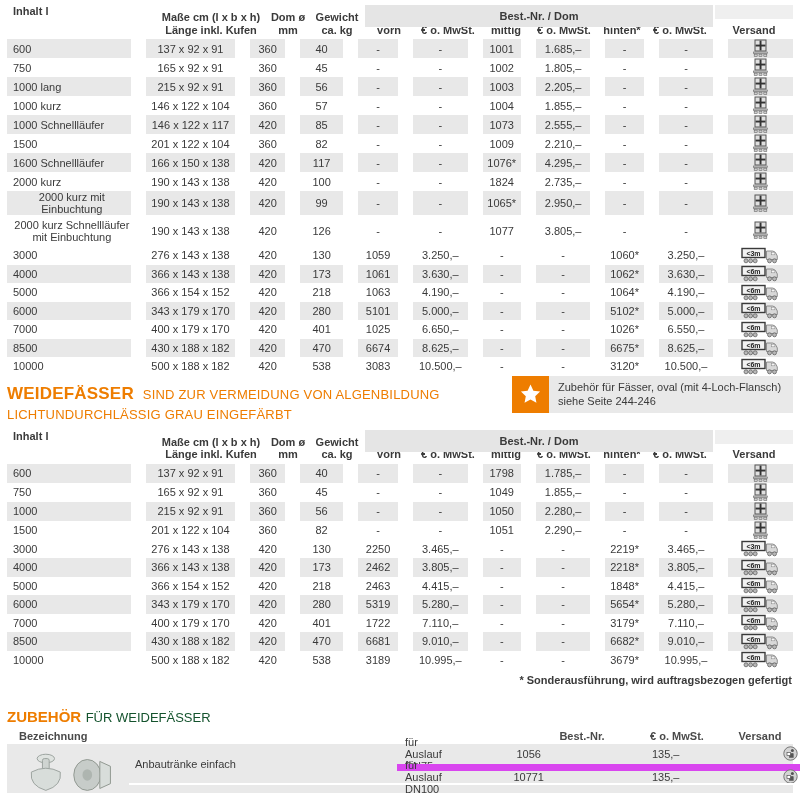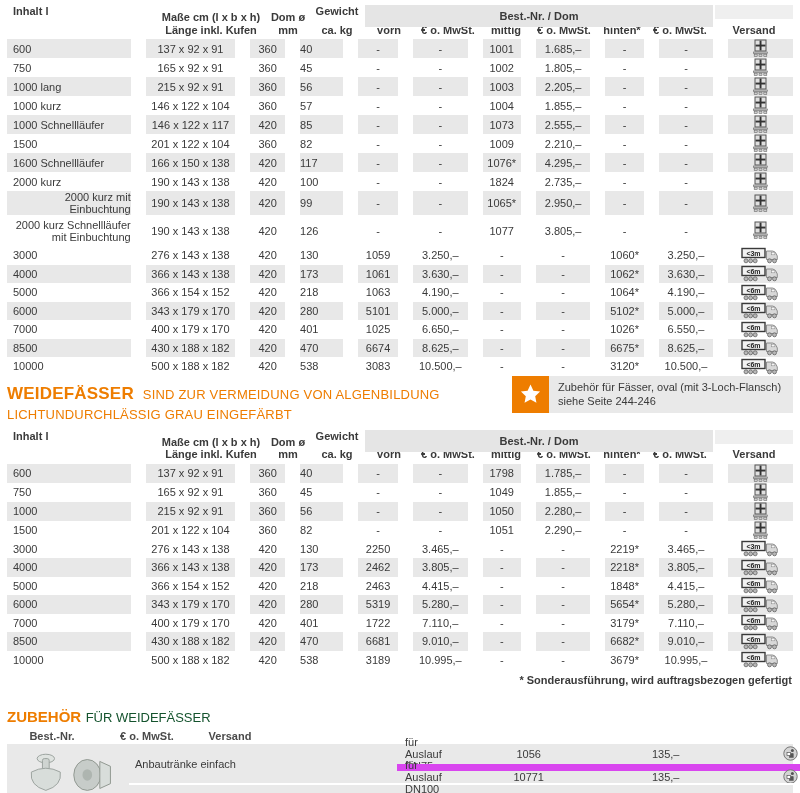--- a/index.html
+++ b/index.html
@@ -15,22 +15,22 @@
       font-size:11px;font-weight:bold;line-height:12.5px;padding-bottom:2px;box-sizing:border-box;}
   .hc.w1{align-items:flex-start;padding-left:6px;}
   .band{position:absolute;top:0;left:358px;width:348px;height:22px;background:#e5e5e5;
         display:flex;align-items:center;justify-content:center;font-size:11px;font-weight:bold;}
   .vband{position:absolute;top:0;left:708px;width:78px;height:14px;background:#efefef;}
 
   .trow{display:flex;gap:15px;min-height:18.5px;}
   .trow.tall{min-height:31px;}
   .cc{display:flex;align-items:center;justify-content:center;font-size:11px;line-height:12px;box-sizing:border-box;background:#fff;}
   .shade .cc{background:#e8e8e8;}
-  .w1{width:148px;justify-content:flex-start;padding-left:6px;text-align:right;}
-  .w2{width:108px;}.w3{width:42px;}.w4{width:52px;justify-content:space-between;}
+  .w1{width:148px;justify-content:flex-start;padding-left:6px;text-align:center;}
+  .w2{width:108px;}.w3{width:42px;}.w4{width:52px;}
   .w5{width:48px;}.w6{width:66px;}.w7{width:46px;}.w8{width:66px;}
   .w9{width:46px;}.w10{width:66px;}.w11{width:78px;}
 
   
   .sec2{display:flex;justify-content:space-between;align-items:flex-start;height:46px;}
   .h-weide{padding-top:8px;}
   .h-weide .big{font-size:17px;font-weight:bold;color:#ee7d00;letter-spacing:.2px;}
   .h-weide .small{font-size:13px;color:#ee7d00;letter-spacing:.2px;}
   .h-weide .line2{margin-top:3px;}
   .note{display:flex;width:281px;height:37px;}
@@ -522,21 +522,21 @@
       <div><span class="big">WEIDEFÄSSER</span>&nbsp;&nbsp;<span class="small">SIND ZUR VERMEIDUNG VON ALGENBILDUNG</span></div>
       <div class="small line2">LICHTUNDURCHLÄSSIG GRAU EINGEFÄRBT</div>
     </div>
     <div class="note">
       <div class="note-star">
         <svg width="23" height="23" viewBox="0 0 24 24">
             <path d="M12 1.6l3 6.4 7 .9-5.1 4.8 1.3 6.9-6.2-3.4-6.2 3.4 1.3-6.9L2 8.9l7-.9z" fill="#ffffff"></path>
           </svg>
       </div>
       <div class="note-text">
-        <span>Zubehör für Fässer, oval (mit 3-Loch-Flansch)</span>
+        <span>Zubehör für Fässer, oval (mit 4-Loch-Flansch)</span>
         <span>siehe Seite 244-246</span>
       </div>
     </div>
   </div>
 
   <div class="thead t2">
     <div class="band">Best.-Nr. / Dom</div>
     <div class="vband"></div>
     <div class="hc w1">
         <span>Inhalt l</span>
@@ -846,20 +846,21 @@
     </div>
 
   <div class="footnote">* Sonderausführung, wird auftragsbezogen gefertigt</div>
 
   <div class="sec3">
     <div class="h-zub">
       <span class="big">ZUBEHÖR</span>
       <span class="small">FÜR WEIDEFÄSSER</span>
     </div>
     <div class="acc-head">
+      <div class="an">Bezeichnung</div>
       <div class="ab">Best.-Nr.</div>
       <div class="ap">€ o. MwSt.</div>
       <div class="av">Versand</div>
     </div>
     <div class="acc-body">
       <div class="acc-photo">
         <svg width="108" height="48" viewBox="0 0 112 48">
           <ellipse cx="33" cy="8" rx="9" ry="4.5" fill="#dfe3e0" stroke="#9aa19d"></ellipse>
           <rect x="29.5" y="8" width="7" height="12" rx="2" fill="#cfd4d1" stroke="#9aa19d"></rect>
           <path d="M18,22 q15,-8 30,0 q2,14 -15,19 q-17,-5 -15,-19z" fill="#d8ddda" stroke="#9aa19d"></path>

